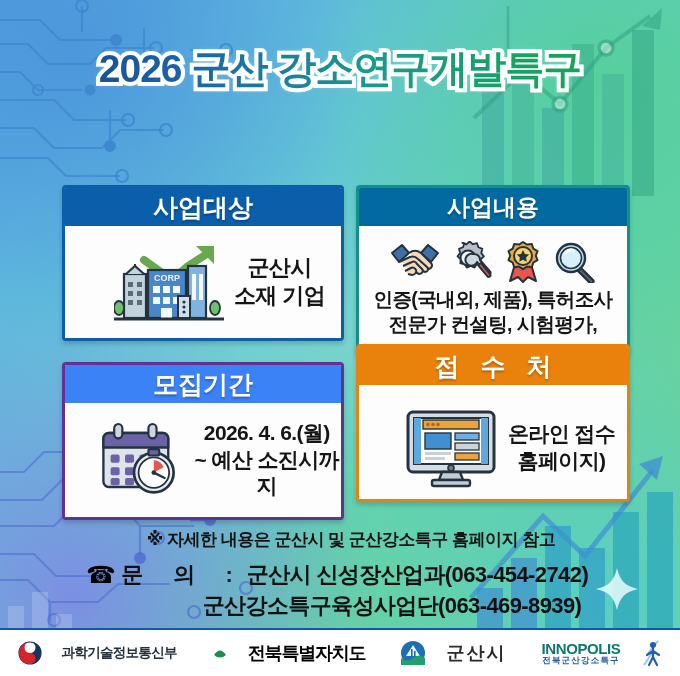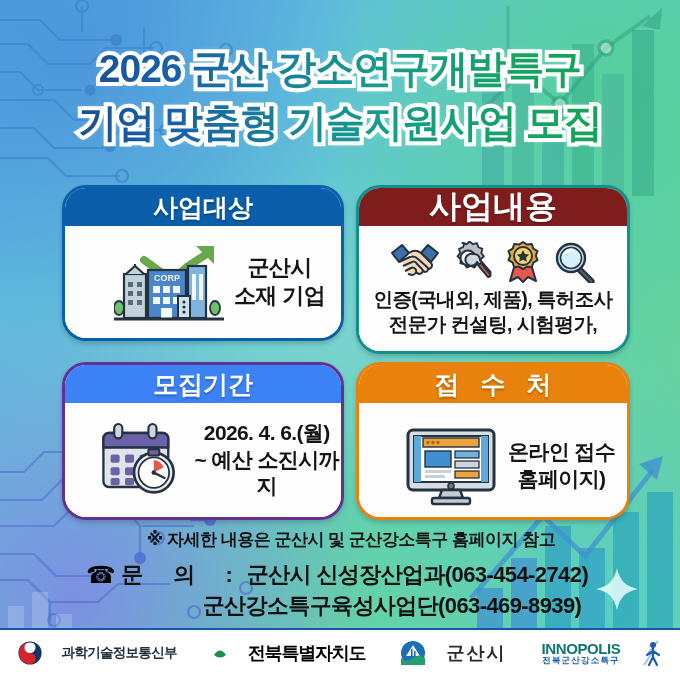--- a/index.html
+++ b/index.html
@@ -54,21 +54,21 @@
     -webkit-text-stroke:0;
   }
   .title-stroke{
     position:absolute;left:0;right:0;top:0;color:#ffffff;
     -webkit-text-stroke:8px #ffffff;
     text-shadow:0 0 3px #fff,0 0 6px #fff;
   }
 
   
   .card{
-    position:absolute;z-index:7;border-radius:24px;overflow:hidden;
+    position:absolute;z-index:7;border-radius:4px;overflow:hidden;
     background:#fdfdfd;border:3px solid #0b5ea9;
     box-shadow:0 3px 5px rgba(0,0,0,.18);
     display:flex;flex-direction:column;
   }
   .card-head{
     text-align:center;font-weight:bold;color:#ffffff;
     letter-spacing:0px;
     text-shadow:0 2px 2px rgba(0,0,0,.22);
     display:flex;align-items:center;justify-content:center;
   }
@@ -79,28 +79,28 @@
   .card-text{
     font-weight:bold;color:#151515;text-align:center;line-height:1.28;
     letter-spacing:-0.6px;
   }
 
   #card-target{left:62px;top:185px;width:276px;height:150px;border-color:#0b5ea9;}
   #card-target .card-head{height:38px;background:#0b5ea9;font-size:25px;}
   #card-target .card-text{font-size:22px;}
 
   #card-content{left:356px;top:185px;width:268px;height:163px;border-color:#12918c;}
-  #card-content .card-head{height:38px;background:#7f1d1d;font-size:32px;}
+  #card-content .card-head{height:38px;background:#0369a1;font-size:23px;}
   #card-content .card-text{font-size:19.5px;}
 
   #card-period{left:62px;top:362px;width:276px;height:152px;border-color:#653093;}
   #card-period .card-head{height:38px;background:#3b82f6;font-size:25px;}
   #card-period .card-text{font-size:21px;}
 
-  #card-apply{left:356px;top:362px;width:268px;height:152px;border-color:#e8820c;gap:12px;}
+  #card-apply{left:356px;top:344px;width:268px;height:152px;border-color:#e8820c;gap:12px;}
   #card-apply .card-head{height:38px;background:#e8820c;font-size:25px;letter-spacing:7px;text-indent:7px;}
   #card-apply .card-text{font-size:21px;}
 
   .row{display:flex;align-items:center;justify-content:center;gap:8px;width:100%;height:100%;padding-left:33px;}
   .col{display:flex;flex-direction:column;align-items:center;justify-content:center;gap:4px;width:100%;height:100%;}
   .icon-row{display:flex;align-items:center;justify-content:center;gap:9px;}
 
   
   #note{
     position:absolute;left:0;top:528px;width:680px;text-align:center;z-index:7;
@@ -247,24 +247,20 @@
       <rect x="6" y="36" width="16" height="34"></rect>
       <rect x="30" y="22" width="16" height="48"></rect>
       <rect x="54" y="44" width="16" height="26"></rect>
     </g>
   </svg>
 
   <div id="title-block">
     <span class="title-wrap">
       <span class="title-line title-stroke">2026 군산 강소연구개발특구</span>
       <span class="title-line title-fill">2026 군산 강소연구개발특구</span>
-    </span>
-    <span class="title-wrap">
-      <span class="title-line title-stroke">기업 맞춤형 기술지원사업 모집</span>
-      <span class="title-line title-fill">기업 맞춤형 기술지원사업 모집</span>
     </span>
   </div>
 
   <div class="card" id="card-target">
     <div class="card-head">사업대상</div>
     <div class="card-body">
       <div class="row">
         <svg width="112" height="92" viewBox="0 0 112 92">
           <path d="M30 24 L58 44 L74 30 L96 16" fill="none" stroke="#6aa84f" stroke-width="8" stroke-linejoin="round" stroke-linecap="round"></path>
           <path d="M82 10 L100 10 L100 28 Z" fill="#6aa84f"></path>

